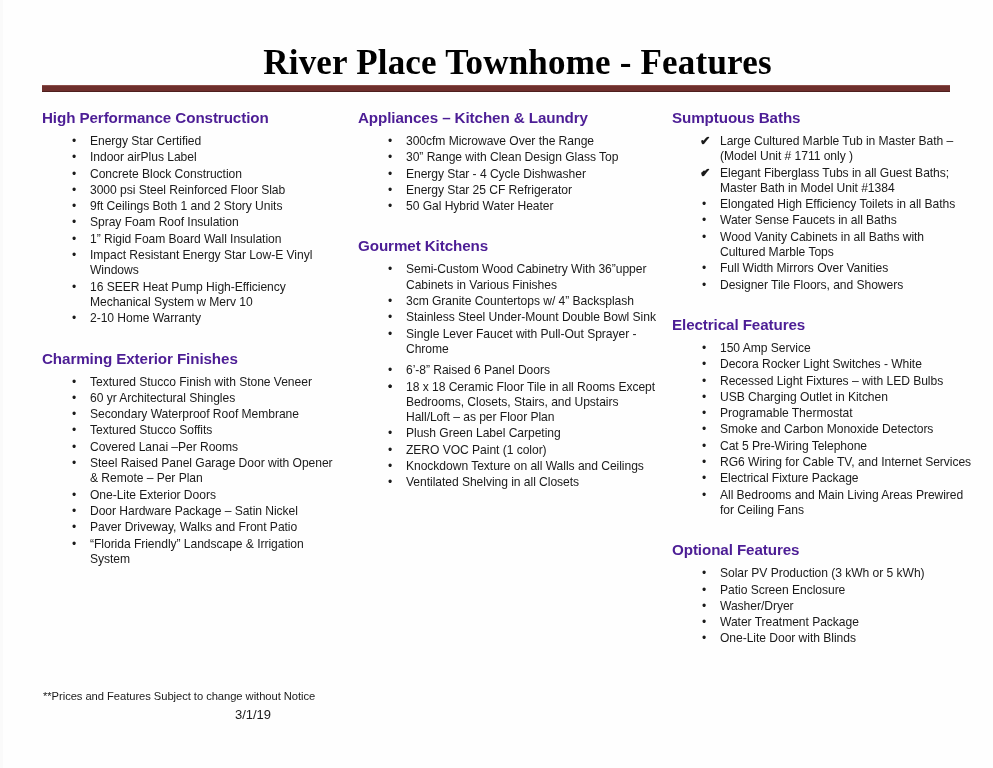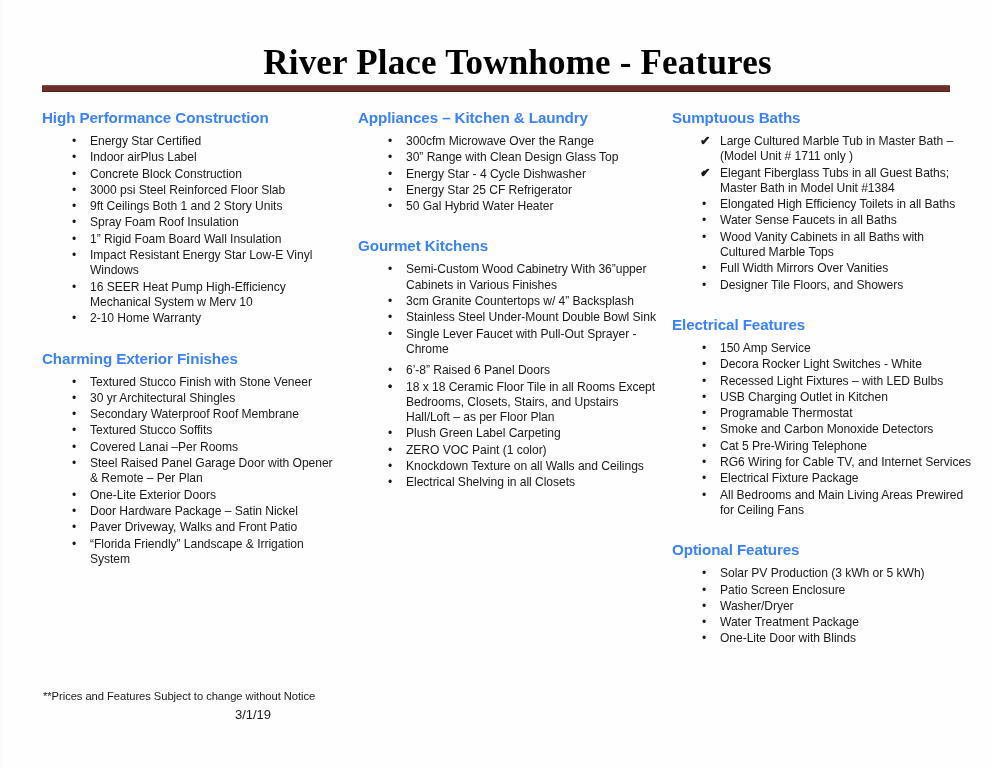--- a/index.html
+++ b/index.html
@@ -68,21 +68,21 @@
   .col-2 { left: 358px; width: 300px; }
   .col-3 { left: 672px; width: 300px; }
 
   .section { margin: 0 0 6px 0; }
 
   .section-title {
     font-family: "Liberation Sans", sans-serif;
     font-weight: bold;
     font-size: 15.2px;
     line-height: 1.25;
-    color: #3b82f6;
+    color: #4c1d95;
     margin: 0 0 7px 0;
     letter-spacing: -0.1px;
   }
   .sec-gap-lg { margin-top: 22px; }
 
   ul.feature-list {
     list-style: none;
     margin: 0;
     padding: 0;
   }
@@ -158,21 +158,21 @@
           <li><span class="bullet">•</span><span>1” Rigid Foam Board Wall Insulation</span></li>
           <li><span class="bullet">•</span><span>Impact Resistant Energy Star Low-E Vinyl Windows</span></li>
           <li><span class="bullet">•</span><span>16 SEER Heat Pump High-Efficiency Mechanical System w Merv 10</span></li>
           <li><span class="bullet">•</span><span>2-10 Home Warranty</span></li>
         </ul>
       </div>
       <div class="section">
         <div class="section-title sec-gap-lg">Charming Exterior Finishes</div>
         <ul class="feature-list">
           <li><span class="bullet">•</span><span>Textured Stucco Finish with Stone Veneer</span></li>
-          <li><span class="bullet">•</span><span>30 yr Architectural Shingles</span></li>
+          <li><span class="bullet">•</span><span>60 yr Architectural Shingles</span></li>
           <li><span class="bullet">•</span><span>Secondary Waterproof Roof Membrane</span></li>
           <li><span class="bullet">•</span><span>Textured Stucco Soffits</span></li>
           <li><span class="bullet">•</span><span>Covered Lanai –Per Rooms</span></li>
           <li><span class="bullet">•</span><span>Steel Raised Panel Garage Door with Opener &amp; Remote – Per Plan</span></li>
           <li><span class="bullet">•</span><span>One-Lite Exterior Doors</span></li>
           <li><span class="bullet">•</span><span>Door Hardware Package – Satin Nickel</span></li>
           <li><span class="bullet">•</span><span>Paver Driveway, Walks and Front Patio</span></li>
           <li><span class="bullet">•</span><span>“Florida Friendly” Landscape &amp; Irrigation System</span></li>
         </ul>
       </div>
@@ -198,21 +198,21 @@
         </ul>
       </div>
       <div class="section">
         <ul class="feature-list">
           <li><span class="bullet">•</span><span>6’-8” Raised 6 Panel Doors</span></li>
           <li><span class="bullet">•</span></li>
           <li><span class="bullet">•</span><span>18 x 18 Ceramic Floor Tile in all Rooms Except Bedrooms, Closets, Stairs, and Upstairs Hall/Loft – as per Floor Plan</span></li>
           <li><span class="bullet">•</span><span>Plush Green Label Carpeting</span></li>
           <li><span class="bullet">•</span><span>ZERO VOC Paint (1 color)</span></li>
           <li><span class="bullet">•</span><span>Knockdown Texture on all Walls and Ceilings</span></li>
-          <li><span class="bullet">•</span><span>Electrical Shelving in all Closets</span></li>
+          <li><span class="bullet">•</span><span>Ventilated Shelving in all Closets</span></li>
         </ul>
       </div>
     </div>
   <div class="col col-3">
       <div class="section">
         <div class="section-title">Sumptuous Baths</div>
         <ul class="feature-list">
           <li><span class="bullet check">✔</span><span>Large Cultured Marble Tub in Master Bath – (Model Unit # 1711 only )</span></li>
           <li><span class="bullet">•</span></li>
           <li><span class="bullet check">✔</span><span>Elegant Fiberglass Tubs in all Guest Baths; Master Bath in Model Unit #1384</span></li>

